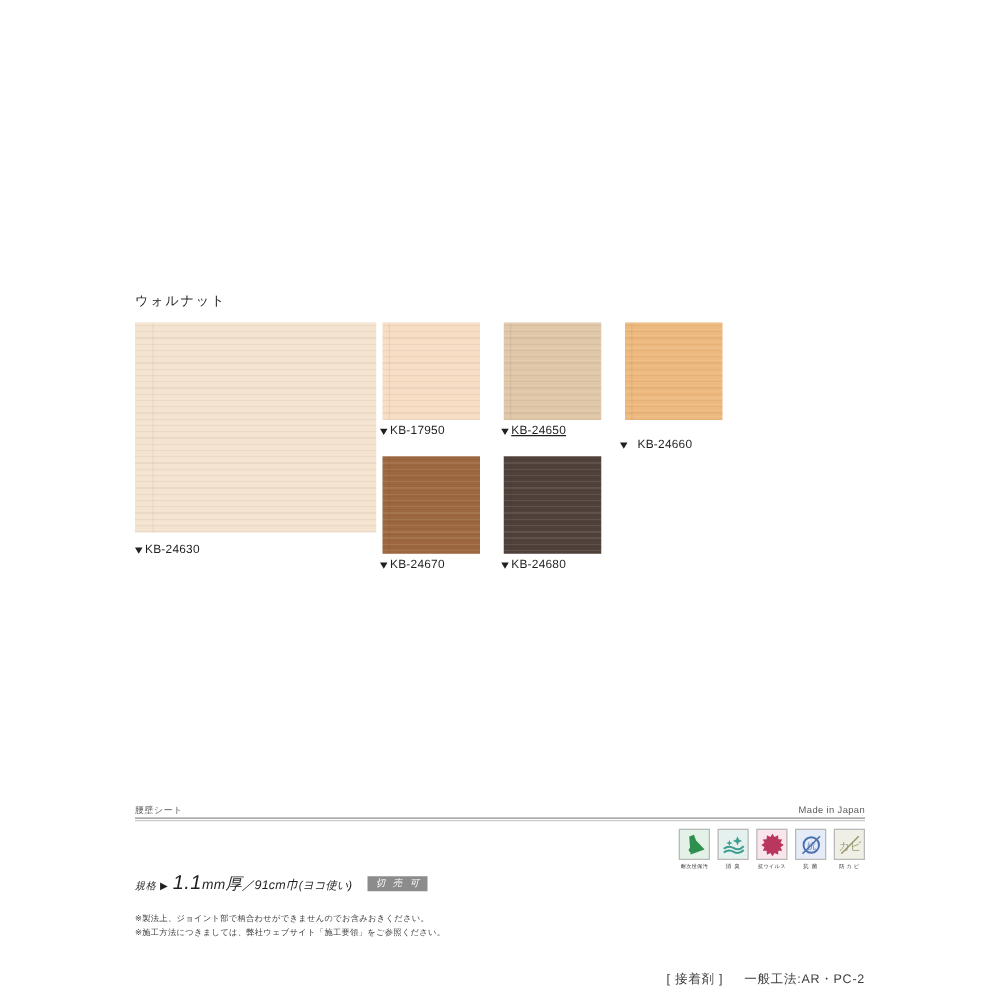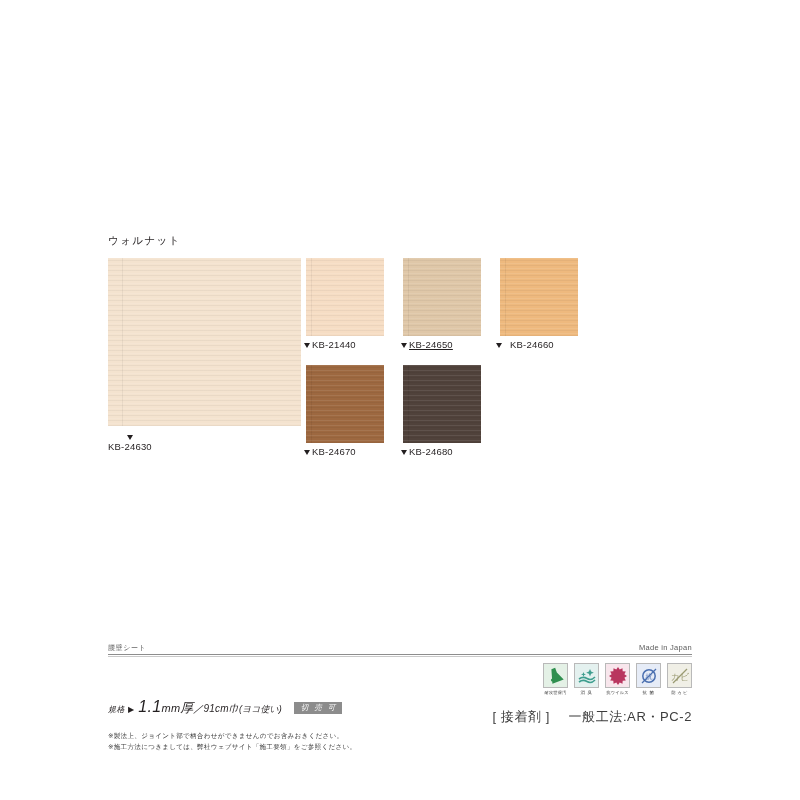--- a/index.html
+++ b/index.html
@@ -194,22 +194,22 @@
     line-height: 1.62;
     color: #3c3c3c;
     letter-spacing: 0.25px;
     white-space: nowrap;
   }
 
   
   .adhesive {
     position: absolute;
     right: 108px;
-    top: 708px;
-    font-size: 13px;
+    top: 776px;
+    font-size: 10px;
     letter-spacing: 0.6px;
     color: #3c3c3c;
     white-space: nowrap;
   }
 
   
   .certs {
     position: absolute;
     right: 108px;
     top: 663px;
@@ -251,42 +251,42 @@
 <body>
 
 <div class="page">
 
   <div class="collection-title">ウォルナット</div>
 
   <div id="swatch-layer">
       <div class="swatch" style="left: 108px; top: 258px; width: 193px; height: 168px;">
         <div class="chip" style="background: rgb(244, 227, 207);"></div>
       </div>
-      <div class="swatch-label" style="left: 108px; top: 434px; flex-direction: column;">
+      <div class="swatch-label" style="left: 108px; top: 434px;">
         <span class="tri"></span>
         <span>KB-24630</span>
       </div>
       <div class="swatch" style="left: 306px; top: 258px; width: 78px; height: 78px;">
         <div class="chip" style="background: rgb(246, 221, 196);"></div>
       </div>
       <div class="swatch-label" style="left: 304px; top: 339px;">
         <span class="tri"></span>
-        <span>KB-21440</span>
+        <span>KB-17950</span>
       </div>
       <div class="swatch" style="left: 403px; top: 258px; width: 78px; height: 78px;">
         <div class="chip" style="background: rgb(223, 199, 168);"></div>
       </div>
       <div class="swatch-label" style="left: 401px; top: 339px; text-decoration: underline;">
         <span class="tri"></span>
         <span>KB-24650</span>
       </div>
       <div class="swatch" style="left: 500px; top: 258px; width: 78px; height: 78px;">
         <div class="chip" style="background: rgb(238, 185, 126);"></div>
       </div>
-      <div class="swatch-label" style="left: 496px; top: 339px; gap: 8px;">
+      <div class="swatch-label" style="left: 496px; top: 350px; gap: 8px;">
         <span class="tri"></span>
         <span>KB-24660</span>
       </div>
       <div class="swatch" style="left: 306px; top: 365px; width: 78px; height: 78px;">
         <div class="chip" style="background: rgb(157, 104, 64);"></div>
       </div>
       <div class="swatch-label" style="left: 304px; top: 446px;">
         <span class="tri"></span>
         <span>KB-24670</span>
       </div>

